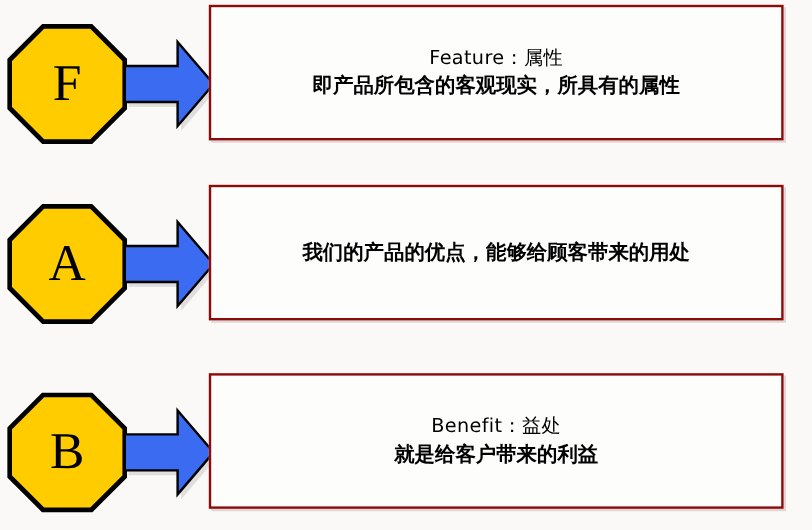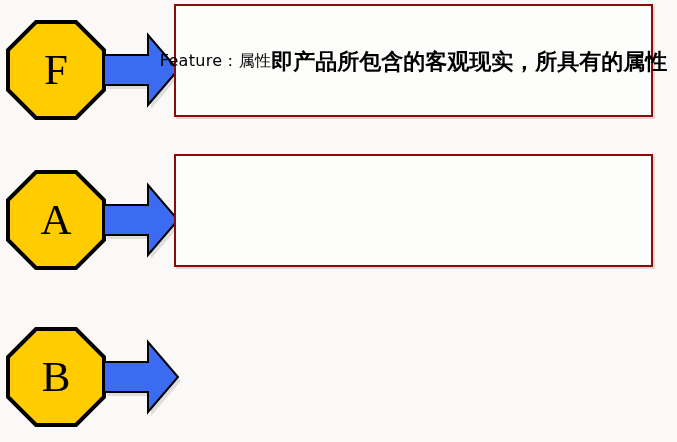--- a/index.html
+++ b/index.html
@@ -85,36 +85,36 @@
   .text-box {
     position: absolute;
     left: 174px;
     top: 4px;
     width: 479px;
     height: 113px;
     border: 2px solid #8b0b0b;
     background: #fdfdfb;
     box-sizing: border-box;
     display: flex;
-    flex-direction: row;
+    flex-direction: column;
     align-items: center;
     justify-content: center;
     box-shadow: 2px 2px 0 rgba(170,140,140,0.30);
   }
   .box-line-title {
     font-family: "DejaVu Sans", "Liberation Sans", sans-serif;
     font-size: 16px;
     color: #000000;
     line-height: 1.35;
     white-space: nowrap;
     letter-spacing: 0.3px;
   }
   .box-line-desc {
     font-family: "DejaVu Sans", "Liberation Sans", sans-serif;
-    font-size: 22px;
+    font-size: 17px;
     font-weight: bold;
     color: #000000;
     line-height: 1.35;
     white-space: nowrap;
     margin-top: 2px;
   }
 </style>
 </head>
 <body>
 
@@ -153,36 +153,41 @@
     </div>
 
     <div class="arrow-wrap">
       <svg class="arrow-svg" viewBox="0 0 80 84">
         <polygon points="3,27 47,27 47,7 77,42 47,77 47,57 3,57" fill="#c9c9c9" opacity="0.55" transform="translate(3,4)"></polygon>
         <polygon points="3,27 47,27 47,7 77,42 47,77 47,57 3,57" fill="#3a6bf0" stroke="#000000" stroke-width="2" stroke-linejoin="miter"></polygon>
       </svg>
     </div>
 
     <div class="text-box">
+      <div class="box-line-desc">我们的产品的优点，能够给顾客带来的用处</div>
     </div>
 
   </div>
 
   <div class="fab-row row-2">
 
     <div class="octagon-wrap">
       <svg class="octagon-svg" viewBox="0 0 100 100">
         <polygon points="30,2 70,2 98,30 98,70 70,98 30,98 2,70 2,30" fill="#ffcc00" stroke="#000000" stroke-width="4" stroke-linejoin="miter"></polygon>
       </svg>
       <div class="octagon-letter">B</div>
     </div>
 
     <div class="arrow-wrap">
       <svg class="arrow-svg" viewBox="0 0 80 84">
         <polygon points="3,27 47,27 47,7 77,42 47,77 47,57 3,57" fill="#c9c9c9" opacity="0.55" transform="translate(3,4)"></polygon>
         <polygon points="3,27 47,27 47,7 77,42 47,77 47,57 3,57" fill="#3a6bf0" stroke="#000000" stroke-width="2" stroke-linejoin="miter"></polygon>
       </svg>
     </div>
 
+    <div class="text-box">
+      <div class="box-line-title">Benefit：益处</div>
+      <div class="box-line-desc">就是给客户带来的利益</div>
+    </div>
 
   </div>
 
 </div>
 
 </body></html>

